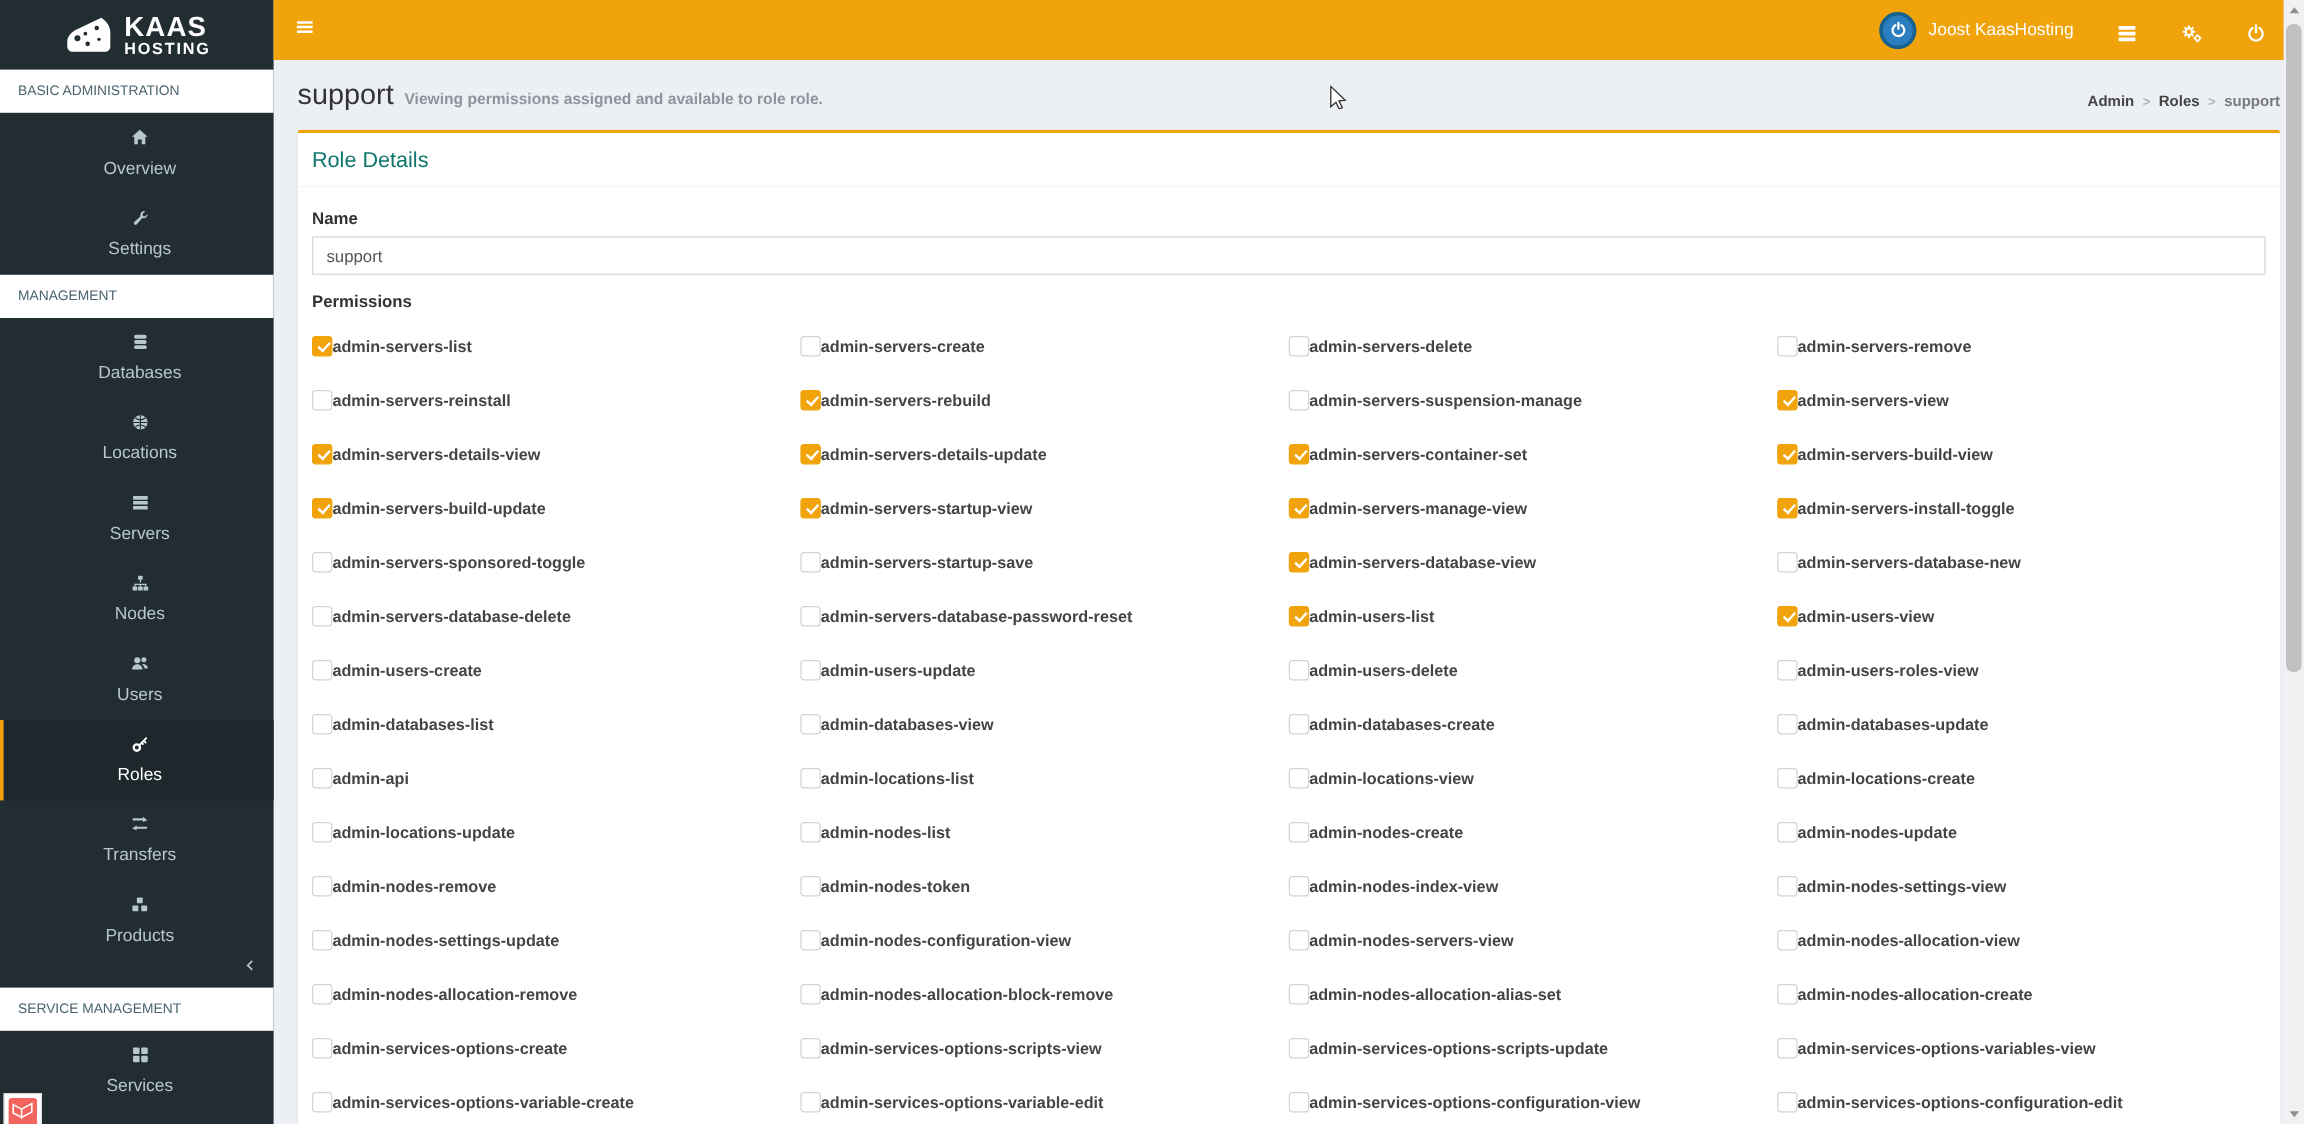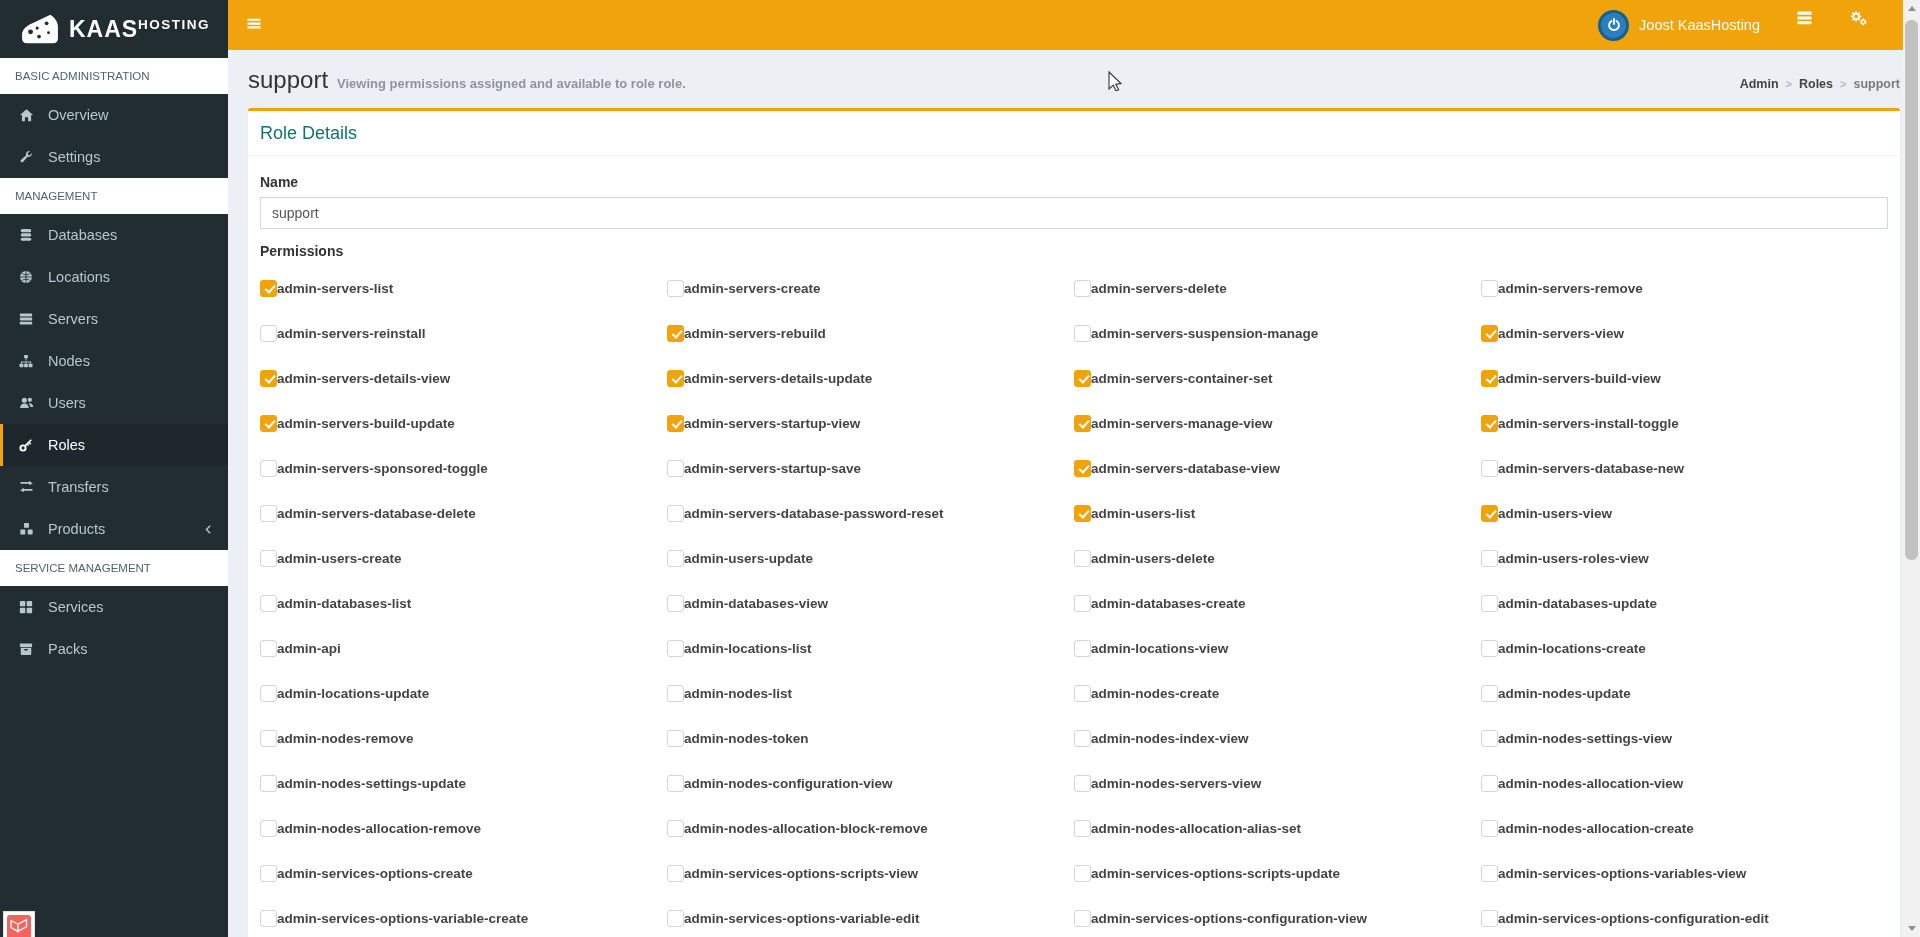--- a/index.html
+++ b/index.html
@@ -5,32 +5,32 @@
   * { box-sizing: border-box; }
   html,body { margin:0; padding:0; }
   body {
     width:1920px; height:937px; overflow:hidden; position:relative;
     font-family:"Liberation Sans","DejaVu Sans",sans-serif;
     background:#ecf0f5;
   }
   
   .sidebar { position:absolute; left:0; top:0; width:228px; height:937px; background:#222d32; z-index:5; }
   .logo { height:58px; display:flex; align-items:center; justify-content:center; gap:7px; color:#fff; cursor:pointer; }
-  .logo-text { display:flex; flex-direction:row; line-height:1; }
+  .logo-text { display:flex; flex-direction:column; line-height:1; }
   .logo-line1 { font-size:23px; font-weight:bold; letter-spacing:1px; }
   .logo-line2 { font-size:13.5px; font-weight:bold; letter-spacing:1.5px; }
   .side-section { background:#ffffff; color:#4b646f; font-size:11.5px; padding:12px 10px 12px 15px; }
-  .side-item { display:flex; align-items:center; gap:11px; padding:13px 10px 13px 12px; color:#b8c7ce; font-size:14.5px; cursor:pointer; border-left:3px solid transparent; text-decoration:none; }
+  .side-item { display:flex; align-items:center; gap:11px; padding:13px 10px 13px 12px; color:#b8c7ce; font-size:14.5px; cursor:pointer; border-left:3px solid transparent; text-decoration:none;flex-direction:column; }
   .side-item.active { background:#1e282c; color:#fff; border-left-color:#f0a30a; }
   .s-icon { width:22px; display:flex; justify-content:center; align-items:center; flex:none; }
   .chev { margin-left:auto; display:flex; align-items:center; padding-right:4px; }
   
   .topbar { position:absolute; left:228px; right:0; top:0; height:50px; background:#f0a30a; display:flex; align-items:center; z-index:10; }
   .hamburger { width:52px; height:50px; display:flex; align-items:center; justify-content:center; color:#fff; cursor:pointer; }
-  .topbar-right { margin-left:auto; display:flex; align-items:flex-start; gap:36px; color:#fff; }
+  .topbar-right { margin-left:auto; display:flex; align-items:flex-end; gap:36px; color:#fff; padding-right:32px; }
   .user-menu { display:flex; align-items:center; gap:10px; font-size:14.5px; cursor:pointer; }
   .avatar { width:31px; height:31px; border-radius:50%; background:#2b7fc0; border:3px solid #16618f; display:flex; align-items:center; justify-content:center; color:#fff; }
   .tb-icon { display:flex; align-items:center; justify-content:center; cursor:pointer; color:#fff; }
   
   .content { position:absolute; left:228px; top:50px; right:0; bottom:0; }
   .content-header { position:relative; padding:16px 20px 14px; }
   .page-title-row { display:flex; align-items:baseline; gap:9px; margin:0; }
   .page-title { font-size:24px; color:#333; font-weight:400; }
   .page-subtitle { font-size:13px; color:#8d959c; }
   .breadcrumb { position:absolute; right:20px; top:27px; display:flex; gap:7px; font-size:12.5px; list-style:none; margin:0; padding:0;font-weight:bold; }

